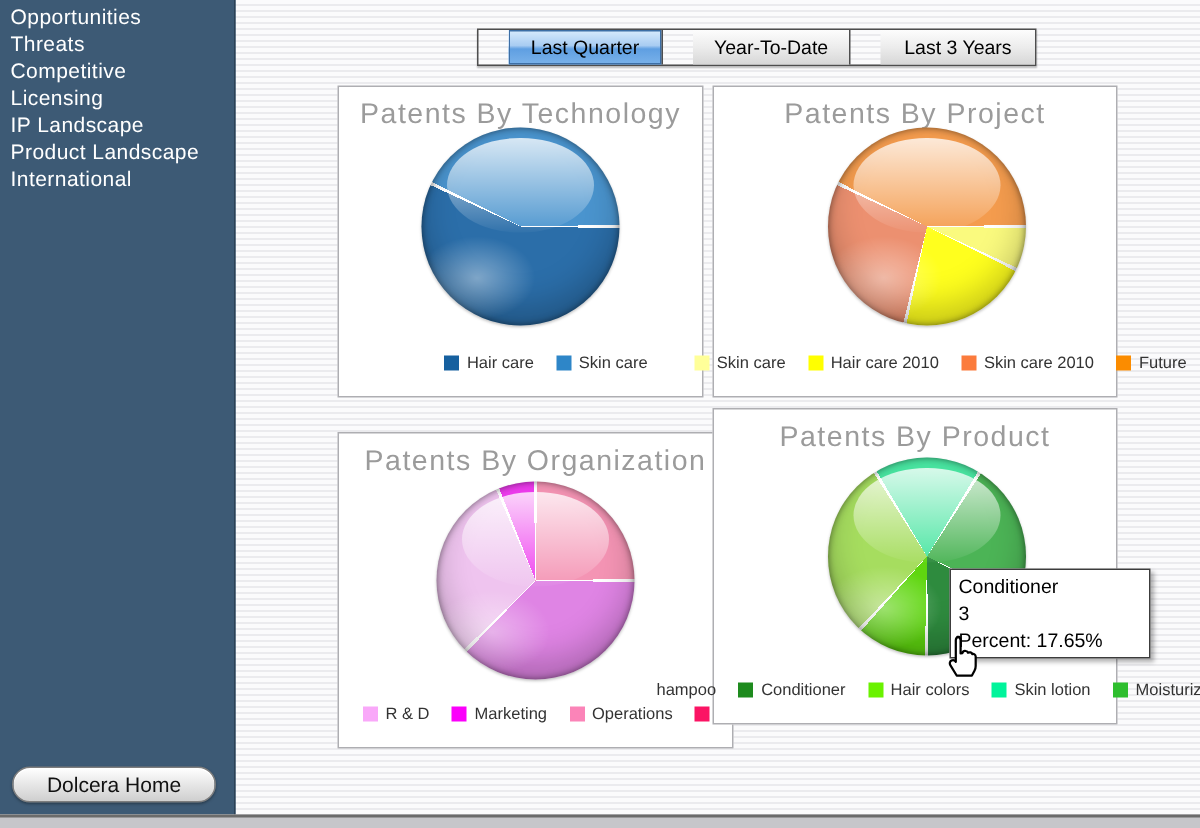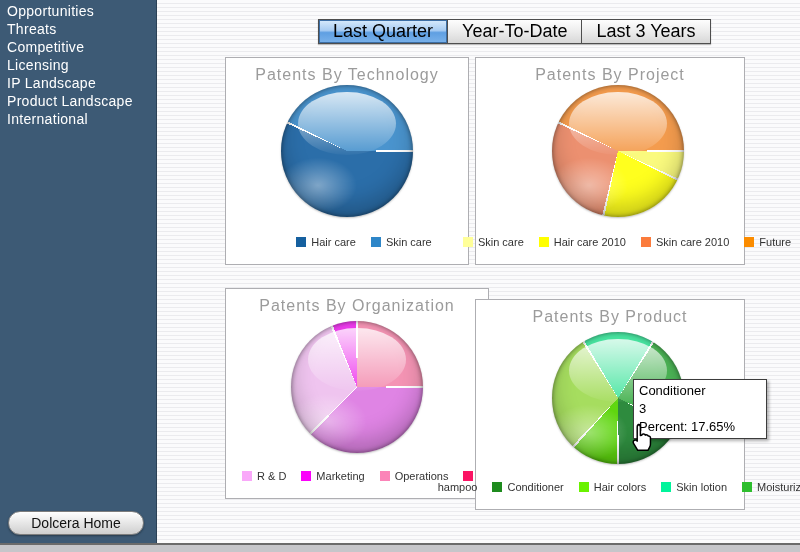--- a/index.html
+++ b/index.html
@@ -30,41 +30,41 @@
     position:absolute;left:0;top:543px;width:800px;height:9px;
     background:#c6c6ca;border-top:2px solid #6b6b6b;box-sizing:border-box;
   }
   
   .tabbar{
     position:absolute;left:318px;top:19px;height:25px;display:flex;
     border:1px solid #4e4e4e;box-sizing:border-box;
     box-shadow:0 1px 1px rgba(0,0,0,.25);
   }
   .tab{
-    height:100%;padding:0 14px;font-size:18px;color:#000;
+    height:100%;padding:0 14px;font-size:13px;color:#000;
     display:flex;align-items:center;justify-content:center;
     background:linear-gradient(#fdfdfd,#ececec 50%,#d7d7d7);
-    border-right:1px solid #4e4e4e;cursor:pointer;box-sizing:border-box;min-width:103px;
+    border-right:1px solid #4e4e4e;cursor:pointer;box-sizing:border-box;min-width:103px;margin-left:20px;
   }
   .tab:last-child{border-right:none;text-align:center;}
   .tab.selected{
     background:linear-gradient(#d8ebfc,#a8ccf2 45%,#5f9fe2 55%,#7ab2ea);
     box-shadow:inset 0 0 0 1px #3c6ea5;
   }
   
   .panel{
     position:absolute;background:#ffffff;border:1px solid #aeaeb2;box-sizing:border-box;
   }
   #panel-0{left:225px;top:57px;width:244px;height:208px;}
   #panel-1{left:475px;top:57px;width:270px;height:208px;}
   #panel-2{left:225px;top:288px;width:264px;height:211px;}
-  #panel-3{left:475px;top:299px;width:270px;height:211px;}
+  #panel-3{left:475px;top:272px;width:270px;height:211px;}
   .chart-title{
     position:absolute;top:8px;left:0;right:0;text-align:center;
-    font-size:16px;color:#9b9b9b;letter-spacing:1px;white-space:nowrap;
+    font-size:19px;color:#9b9b9b;letter-spacing:1px;white-space:nowrap;
   }
   .pie{
     position:absolute;width:132px;height:132px;border-radius:50%;
     left:50%;margin-left:-66px;top:27px;
     box-shadow:inset 0 0 5px rgba(0,0,0,.5), inset 0 -12px 22px rgba(0,0,0,.22), 0 1px 2px rgba(0,0,0,.25);
     cursor:pointer;
   }
   #panel-2 .pie,#panel-3 .pie{top:32px;}
   #panel-1 .pie,#panel-3 .pie{margin-left:-58px;}
   .pie::before{ 

